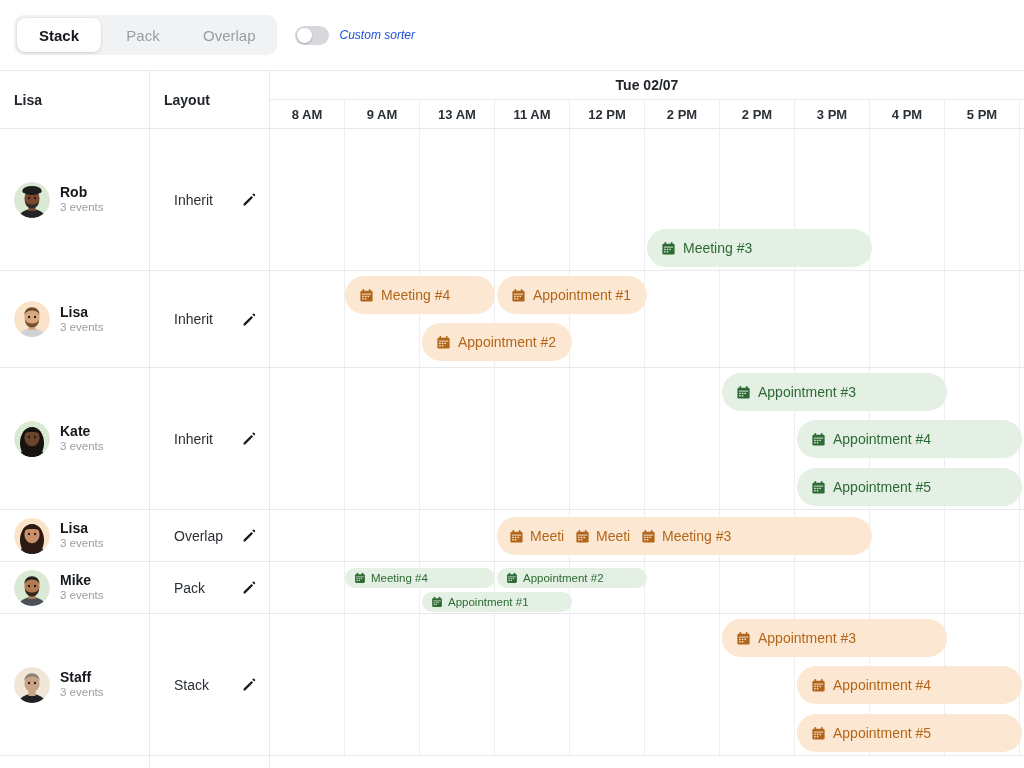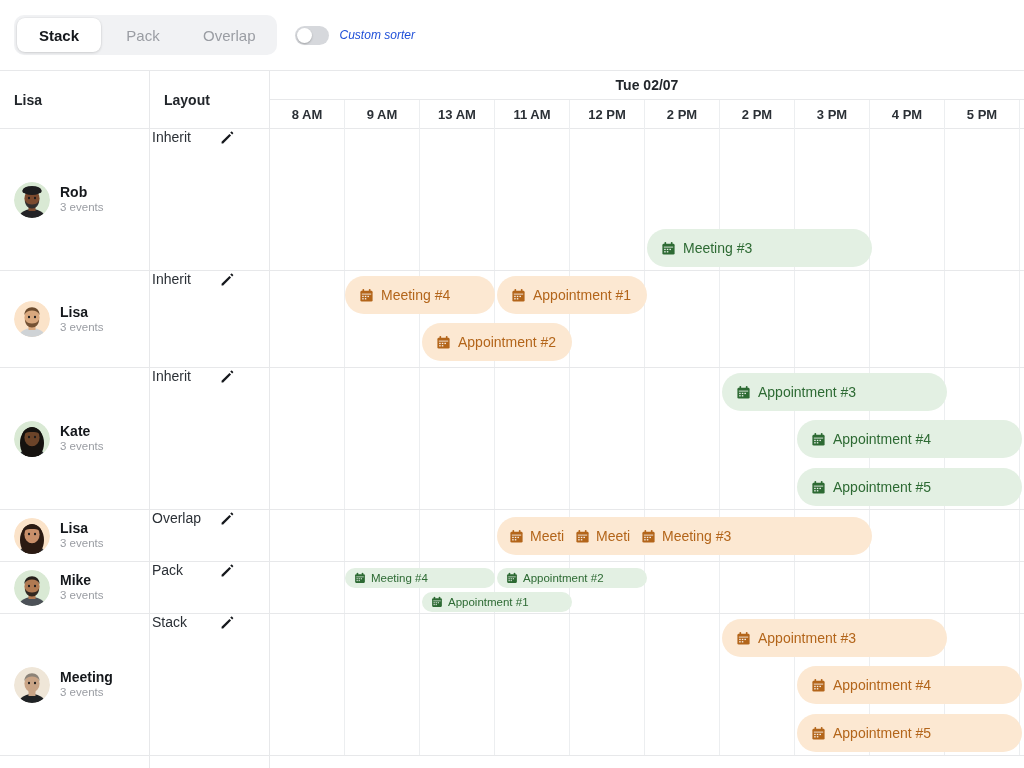--- a/index.html
+++ b/index.html
@@ -122,22 +122,22 @@
   .avatar {
     width: 36px; height: 36px; border-radius: 50%;
     flex: none; position: relative; overflow: hidden;
   }
   .avatar svg { display: block; width: 36px; height: 36px; }
   .who { display: flex; flex-direction: column; gap: 1px; }
   .who-name { font-size: 14px; font-weight: 700; color: #15181c; line-height: 1.15; }
   .who-sub  { font-size: 11.5px; color: #9a9da3; line-height: 1.15; }
 
   .row-layout {
-    position: absolute; left: 138px; top: 0; bottom: 0; width: 120px;
-    display: flex; justify-content: space-between;
+    position: absolute; left: 160px; top: 0; bottom: 0; width: 120px;
+    display: flex; align-items: center; justify-content: space-between;
     padding: 0 22px 0 14px;
     z-index: 3;
   }
   .layout-val { font-size: 14px; color: #2b3036; }
   .pencil { cursor: pointer; line-height: 0; }
 
   .lanes {
     position: absolute; left: 270px; top: 0; right: 0; bottom: 0;
   }
   .gridline {
@@ -634,21 +634,21 @@
                 <ellipse cx="18" cy="40" rx="15" ry="13" fill="#1f2225"></ellipse>
                 <rect x="14.5" y="22" width="7" height="7" fill="#c9a486"></rect>
                 <ellipse cx="18" cy="16.5" rx="7.6" ry="8.8" fill="#c9a486"></ellipse>
                 <path d="M10.4 14c0-5 3.4-7.8 7.6-7.8S25.6 9 25.6 14c-1.6-3.4-4.3-4.4-7.6-4.4s-6 1-7.6 4.4z" fill="#8c8378"></path>
                 <ellipse cx="15" cy="16" rx="1.05" ry="1.25" fill="#1b1b1d"></ellipse>
                 <ellipse cx="21" cy="16" rx="1.05" ry="1.25" fill="#1b1b1d"></ellipse>
               </g>
             </svg>
           </div>
           <div class="who">
-            <span class="who-name">Meeting</span>
+            <span class="who-name">Staff</span>
             <span class="who-sub">3 events</span>
           </div>
         </div>
         <div class="row-layout">
           <span class="layout-val">Stack</span>
           <span class="pencil"><svg width="17" height="17" viewBox="0 0 20 20" fill="#15181c">
               <path d="M3 15.1V17h1.9l9.3-9.3-1.9-1.9L3 15.1z"></path>
               <path d="M16.6 5.4c.3-.3.3-.8 0-1.1l-1.2-1.2c-.3-.3-.8-.3-1.1 0l-1.1 1.1 2.3 2.3 1.1-1.1z"></path>
             </svg></span>
         </div>

